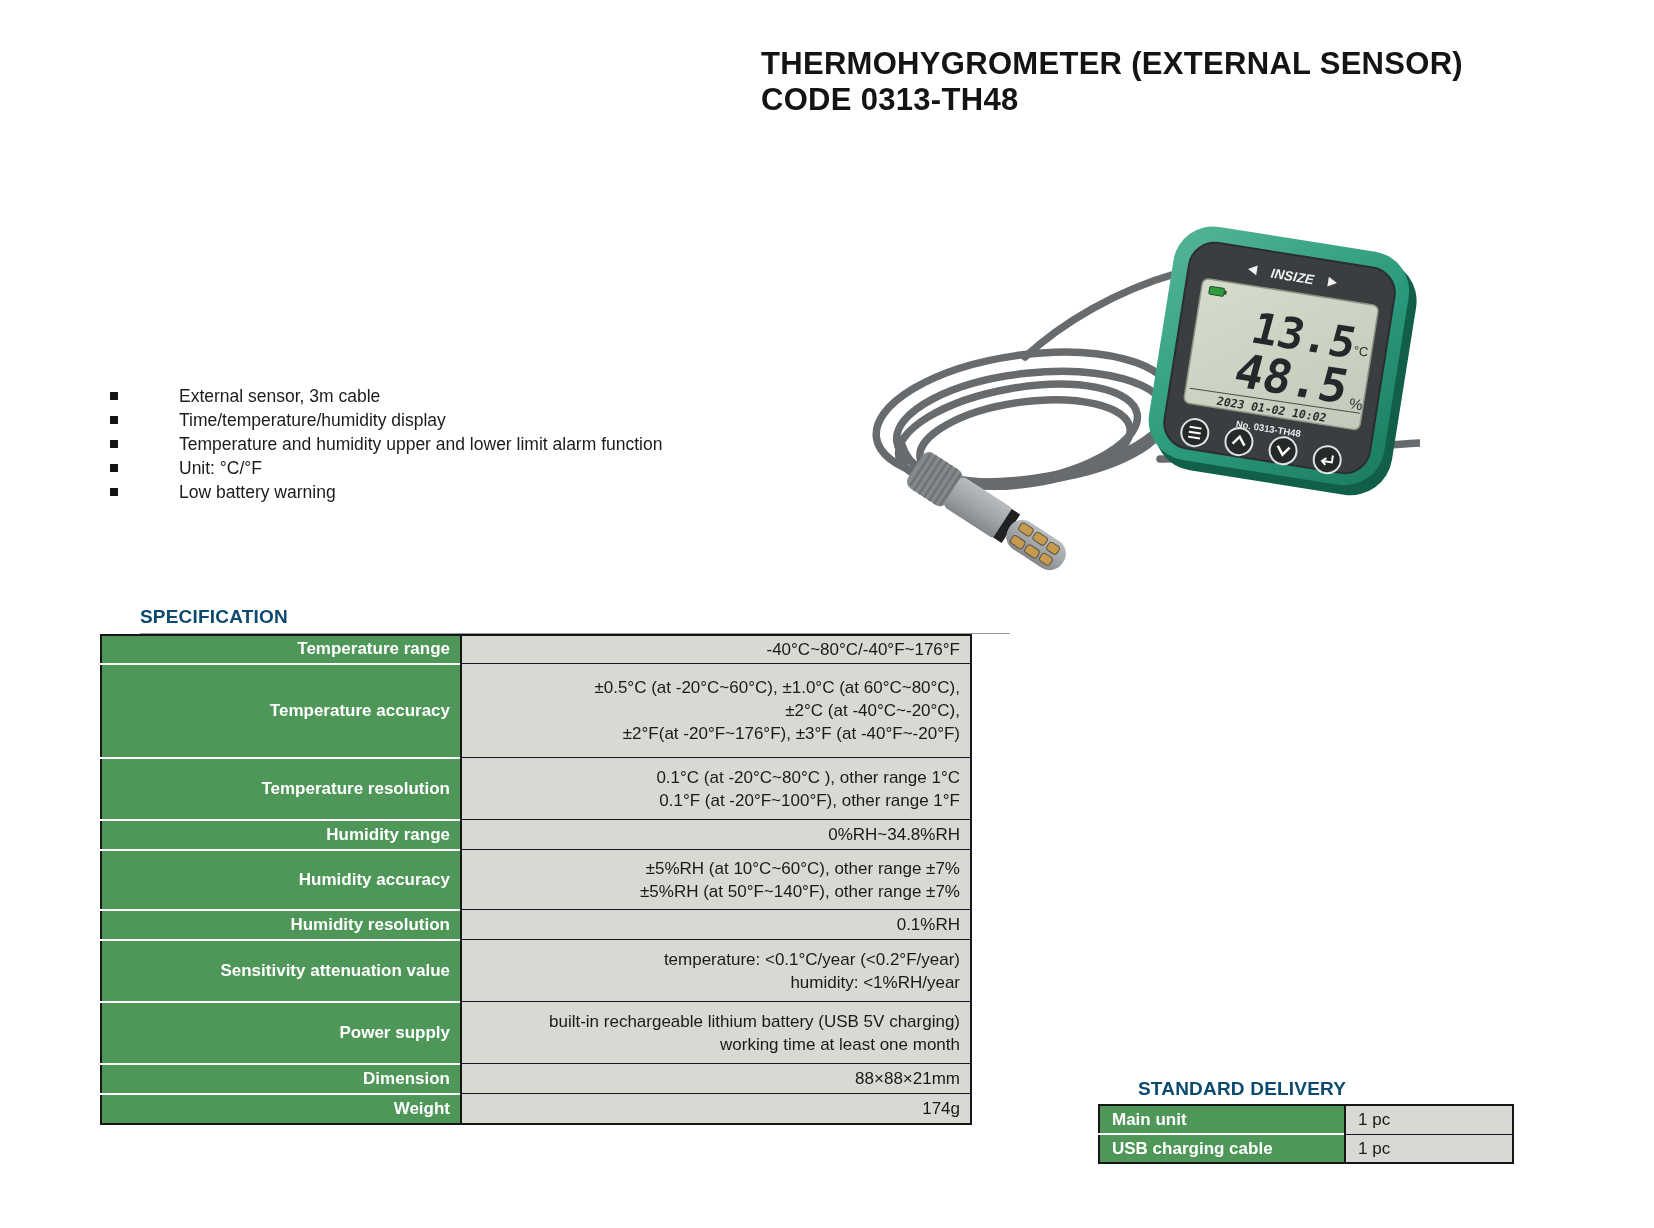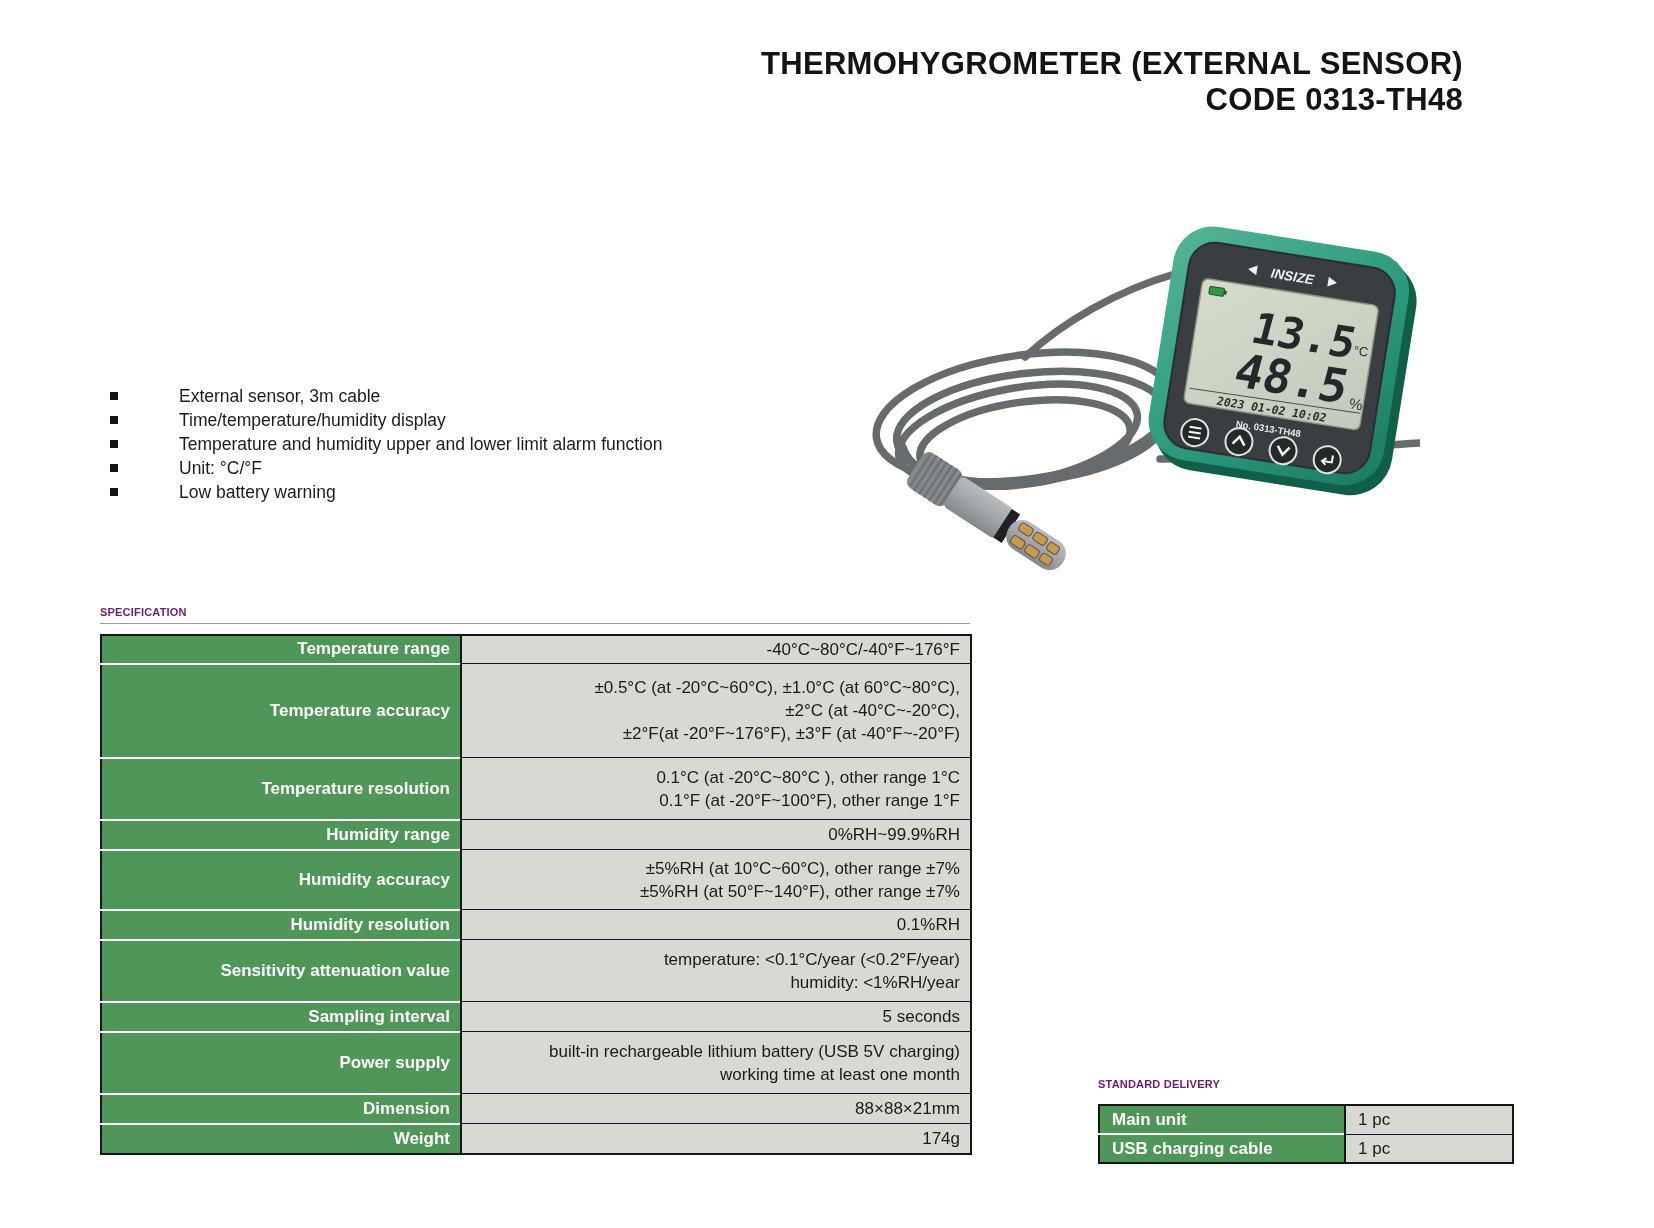--- a/index.html
+++ b/index.html
@@ -9,28 +9,28 @@
     --teal:#2f9e80;
     --ink:#1c1c1c;
   }
   *{box-sizing:border-box;}
   html,body{margin:0;padding:0;background:#ffffff;}
   #page{
     position:relative;width:1654px;height:1228px;background:#fff;overflow:hidden;
     font-family:"Liberation Sans", sans-serif;color:var(--ink);
   }
   
-  .title-block{position:absolute;top:46px;right:191px;text-align:right;line-height:36px;}
+  .title-block{position:absolute;top:46px;right:191px;text-align:left;line-height:36px;}
   .title-line{font-size:31px;font-weight:bold;letter-spacing:.3px;color:#141414;}
   
   .features{position:absolute;left:110px;top:384px;list-style:none;margin:0;padding:0;}
   .features li{height:24px;line-height:24px;font-size:17.5px;display:flex;align-items:center;gap:47px;}
   .bullet{width:8px;height:8px;background:#141414;display:inline-block;margin-right:14px;flex:0 0 8px;}
   
-  .sec-heading{position:absolute;font-size:11px;font-weight:bold;color:#701a75;letter-spacing:.2px;}
+  .sec-heading{position:absolute;font-size:19px;font-weight:bold;color:#0c4a6e;letter-spacing:.2px;margin-left:40px;}
   #spec-heading{left:100px;top:606px;width:870px;padding-bottom:5px;border-bottom:1px solid #9a9a9a;}
   #delivery-heading{left:1098px;top:1078px;width:414px;}
   
   table.spec{border-collapse:collapse;table-layout:fixed;position:absolute;border:2px solid var(--border-dark);}
   #spec-table{left:100px;top:634px;width:870px;text-align:right;}
   #delivery-table{left:1098px;top:1104px;width:414px;border-radius:26px;}
   #spec-table col.c1{width:360px;} #spec-table col.c2{width:510px;}
   #delivery-table col.c1{width:246px;} #delivery-table col.c2{width:168px;}
   td.lbl{
     background:var(--green);color:#ffffff;font-weight:bold;font-size:17px;
@@ -211,21 +211,21 @@
       <tr class="h62">
         <td class="lbl">Temperature resolution</td>
         <td class="val">
           <span class="ln">0.1°C (at -20°C~80°C ), other range 1°C</span>
           <span class="ln">0.1°F (at -20°F~100°F), other range 1°F</span>
         </td>
       </tr>
       <tr class="h30">
         <td class="lbl">Humidity range</td>
         <td class="val">
-            <span class="ln">0%RH~99.9%RH</span>
+            <span class="ln">0%RH~34.8%RH</span>
           </td>
       </tr>
       <tr class="h60">
         <td class="lbl">Humidity accuracy</td>
         <td class="val">
           <span class="ln">±5%RH (at 10°C~60°C), other range ±7%</span>
           <span class="ln">±5%RH (at 50°F~140°F), other range ±7%</span>
         </td>
       </tr>
       <tr class="h30">
@@ -233,26 +233,20 @@
         <td class="val">
             <span class="ln">0.1%RH</span>
           </td>
       </tr>
       <tr class="h62">
         <td class="lbl">Sensitivity attenuation value</td>
         <td class="val">
           <span class="ln">temperature: &lt;0.1°C/year (&lt;0.2°F/year)</span>
           <span class="ln">humidity: &lt;1%RH/year</span>
         </td>
-      </tr>
-      <tr class="h30">
-        <td class="lbl">Sampling interval</td>
-        <td class="val">
-            <span class="ln">5 seconds</span>
-          </td>
       </tr>
       <tr class="h62">
         <td class="lbl">Power supply</td>
         <td class="val">
           <span class="ln">built-in rechargeable lithium battery (USB 5V charging)</span>
           <span class="ln">working time at least one month</span>
         </td>
       </tr>
       <tr class="h30">
         <td class="lbl">Dimension</td>

